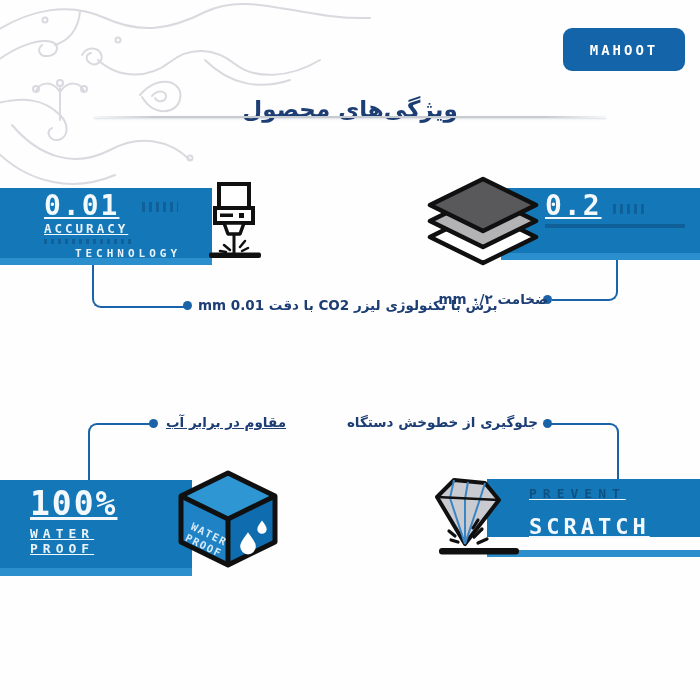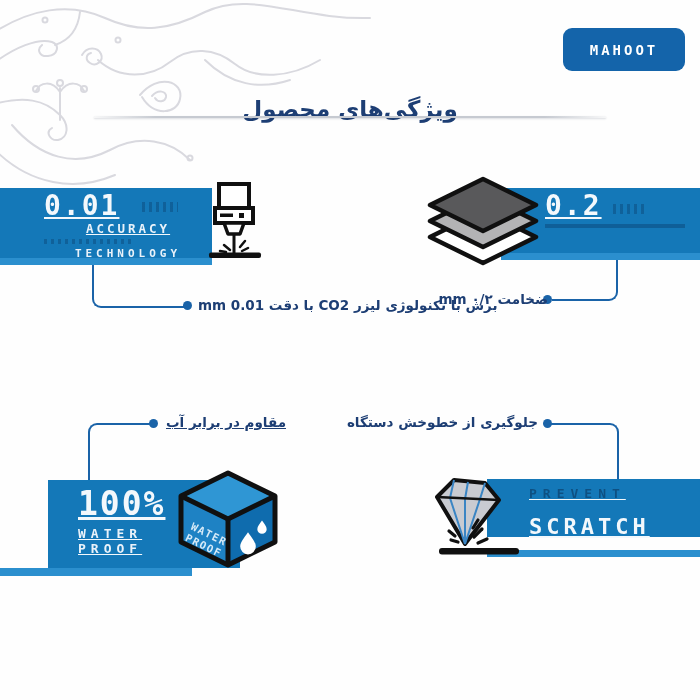--- a/index.html
+++ b/index.html
@@ -75,21 +75,21 @@
 
   <div class="logo">
     <span>MAHOOT</span>
   </div>
 
   <div class="title" dir="rtl">ویژگی‌های محصول</div>
   <div class="divider"></div>
 
   <div class="banner" style="left:0;top:188px;width:212px;height:70px;padding:4px 0 0 44px;box-sizing:border-box;">
     <div class="bval" style="font-size:28px;">0.01</div>
-    <div class="blab" style="font-size:12.5px;letter-spacing:3px;margin-top:3px;text-align:center;">ACCURACY</div>
+    <div class="blab" style="font-size:12.5px;letter-spacing:3px;margin-top:3px;">ACCURACY</div>
     <div class="ghost-ticks" style="width:88px;height:5px;margin-top:3px;"></div>
     <div class="blab" style="font-size:11px;letter-spacing:4px;margin-top:4px;text-align:center;">TECHNOLOGY</div>
     <div class="ghost-ticks" style="position:absolute;left:142px;top:14px;width:36px;height:10px;"></div>
   </div>
   <div class="banner-edge" style="left:0;top:258px;width:212px;height:7px;"></div>
 
   <svg class="icon" style="left:203px;top:181px;" width="62" height="82" viewBox="0 0 62 82">
     <rect x="16" y="3" width="30" height="24" fill="#ffffff" stroke="#101010" stroke-width="4"></rect>
     <rect x="12" y="27" width="38" height="15" fill="#ffffff" stroke="#101010" stroke-width="4"></rect>
     <rect x="17" y="32.5" width="13" height="3.5" fill="#101010"></rect>
@@ -123,21 +123,21 @@
   </svg>
 
   <div class="conn" style="left:552px;top:260px;width:64px;height:39px;border-right-width:2px;border-bottom-width:2px;border-bottom-right-radius:9px;"></div>
   <div class="dot" style="left:543px;top:295px;"></div>
   <div class="caption" dir="rtl" style="right:152px;top:291px;">ضخامت ۰/۲ mm</div>
 
   <div class="caption" dir="rtl" style="left:166px;top:414px;text-decoration:underline;">مقاوم در برابر آب</div>
   <div class="dot" style="left:149px;top:419px;"></div>
   <div class="conn" style="left:88px;top:423px;width:64px;height:57px;border-left-width:2px;border-top-width:2px;border-top-left-radius:9px;"></div>
 
-  <div class="banner" style="left:0;top:480px;width:192px;height:88px;padding:7px 0 0 30px;box-sizing:border-box;margin-left:48px;">
+  <div class="banner" style="left:0;top:480px;width:192px;height:88px;padding:7px 0 0 30px;box-sizing:border-box;">
     <div class="bval" style="font-size:33px;">100%</div>
     <div class="blab" style="font-size:13px;letter-spacing:5px;margin-top:7px;">WATER</div>
     <div class="blab" style="font-size:13px;letter-spacing:5px;margin-top:2px;">PROOF</div>
   </div>
   <div class="banner-edge" style="left:0;top:568px;width:192px;height:8px;"></div>
 
   <svg class="icon" style="left:174px;top:470px;" width="108" height="98" viewBox="0 0 108 98">
     <path d="M54,3 L101,26 L54,49 L7,26 Z" fill="#2f96d4"></path>
     <path d="M7,26 L54,49 L54,95 L7,72 Z" fill="#1e82c4"></path>
     <path d="M54,49 L101,26 L101,72 L54,95 Z" fill="#0f6cae"></path>

